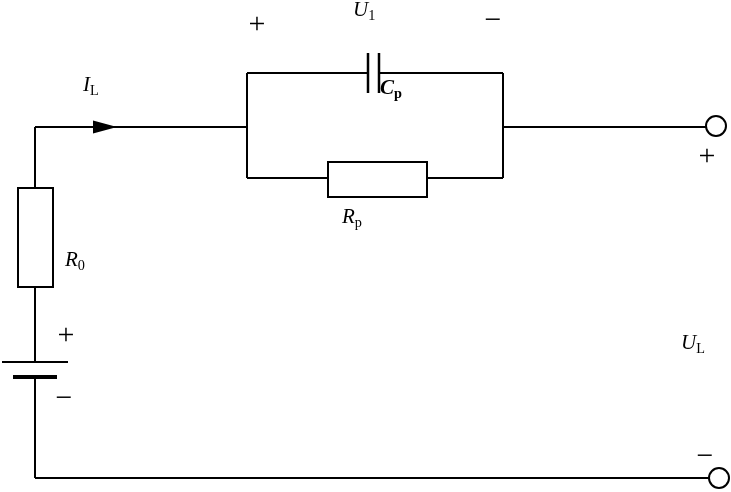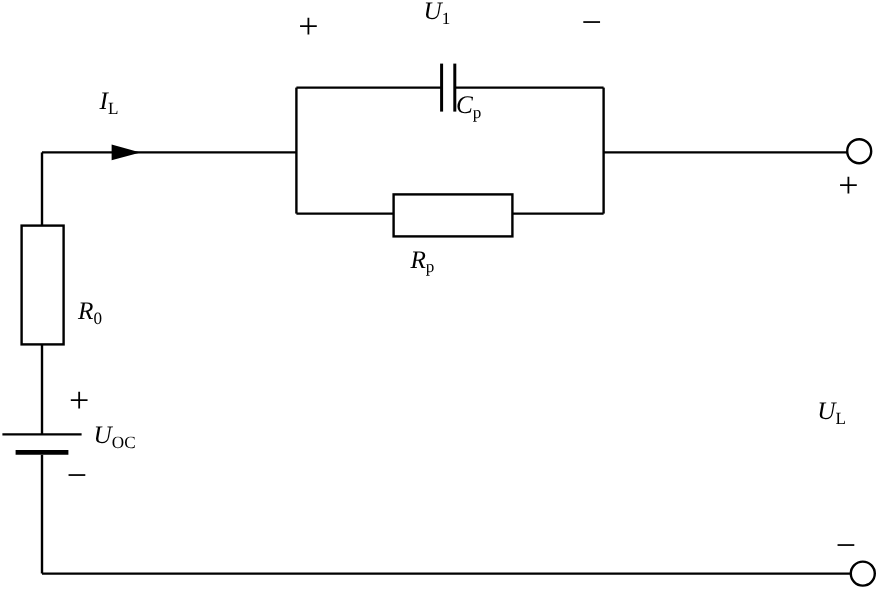--- a/index.html
+++ b/index.html
@@ -76,29 +76,28 @@
   </svg>
 
   <div class="lbl" style="left:83px;top:74px;"><span>I</span><sub>L</sub></div>
 
   <div class="sign" style="left:257px;top:23px;">+</div>
 
   <div class="lbl" style="left:353px;top:-1px;"><span>U</span><sub>1</sub></div>
 
   <div class="sign" style="left:493px;top:19px;">−</div>
 
-  <div class="lbl" style="left:380px;top:77px;"><span>C</span><sub>p</sub></div>
+  <div class="lbl" style="left:380px;top:77px;font-weight:bold;"><span>C</span><sub>p</sub></div>
 
   <div class="lbl" style="left:342px;top:206px;"><span>R</span><sub>p</sub></div>
 
   <div class="lbl" style="left:65px;top:216px;margin-top:33px;"><span>R</span><sub>0</sub></div>
 
   <div class="sign" style="left:66px;top:334px;">+</div>
 
-  <div class="lbl" style="left:78px;top:352px;"><span>U</span><sub>OC</sub></div>
 
   <div class="sign" style="left:64px;top:397px;">−</div>
 
   <div class="lbl" style="left:681px;top:312px;margin-top:20px;"><span>U</span><sub>L</sub></div>
 
   <div class="sign" style="left:707px;top:155px;">+</div>
 
   <div class="sign" style="left:705px;top:455px;">−</div>
 
 </div>

